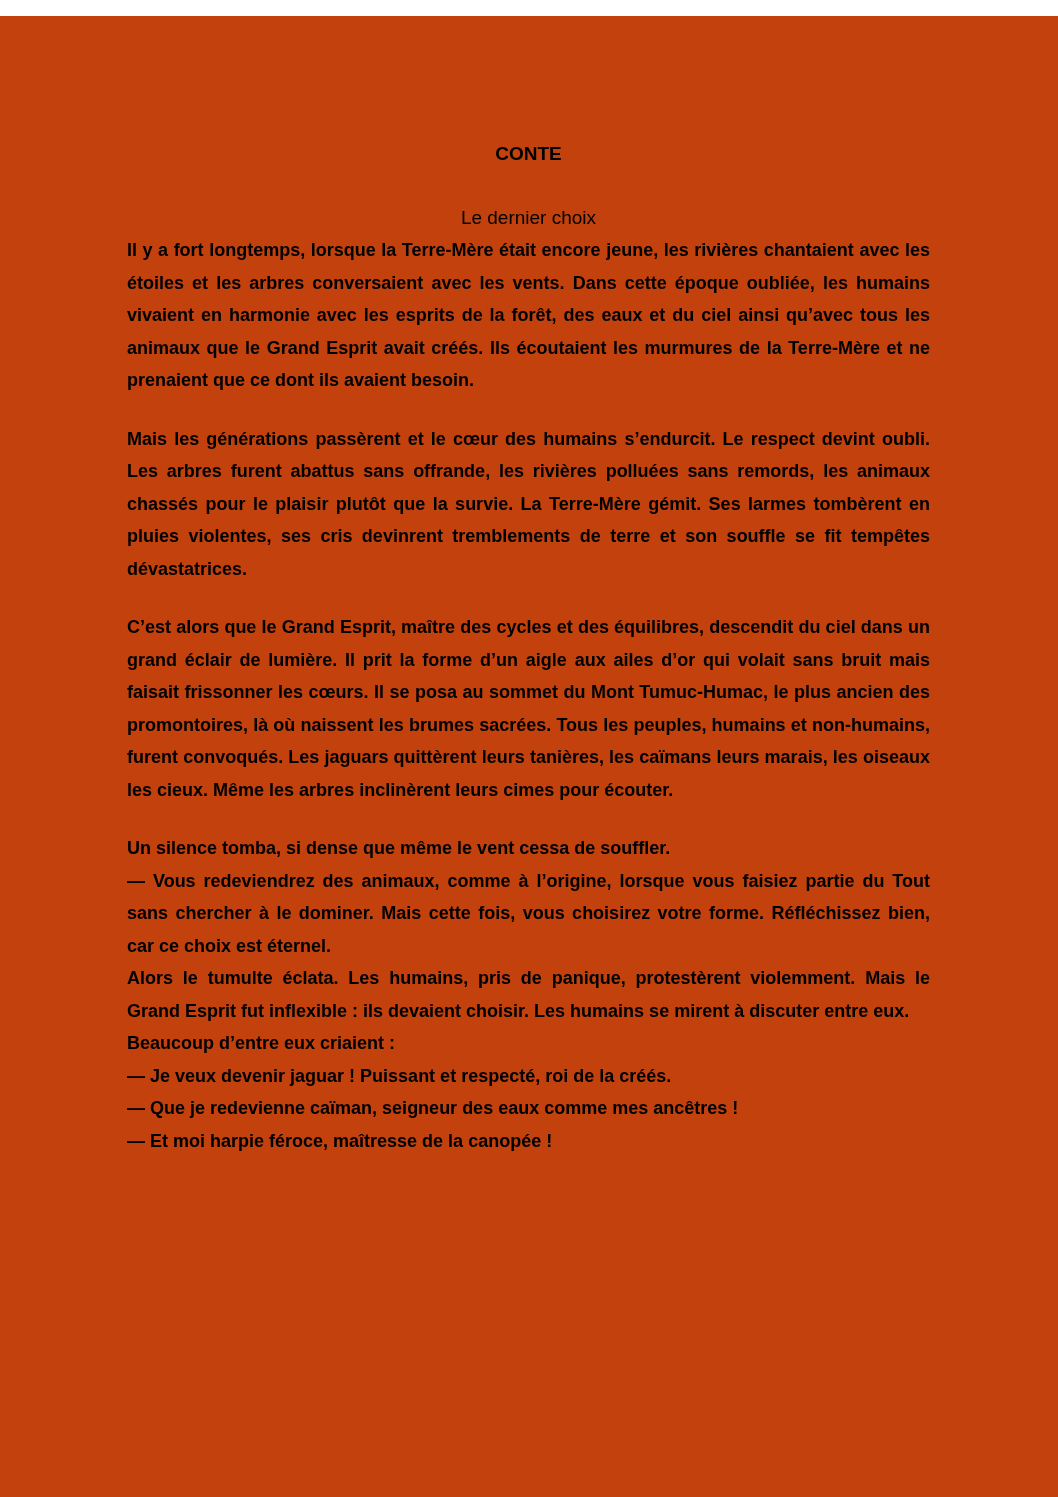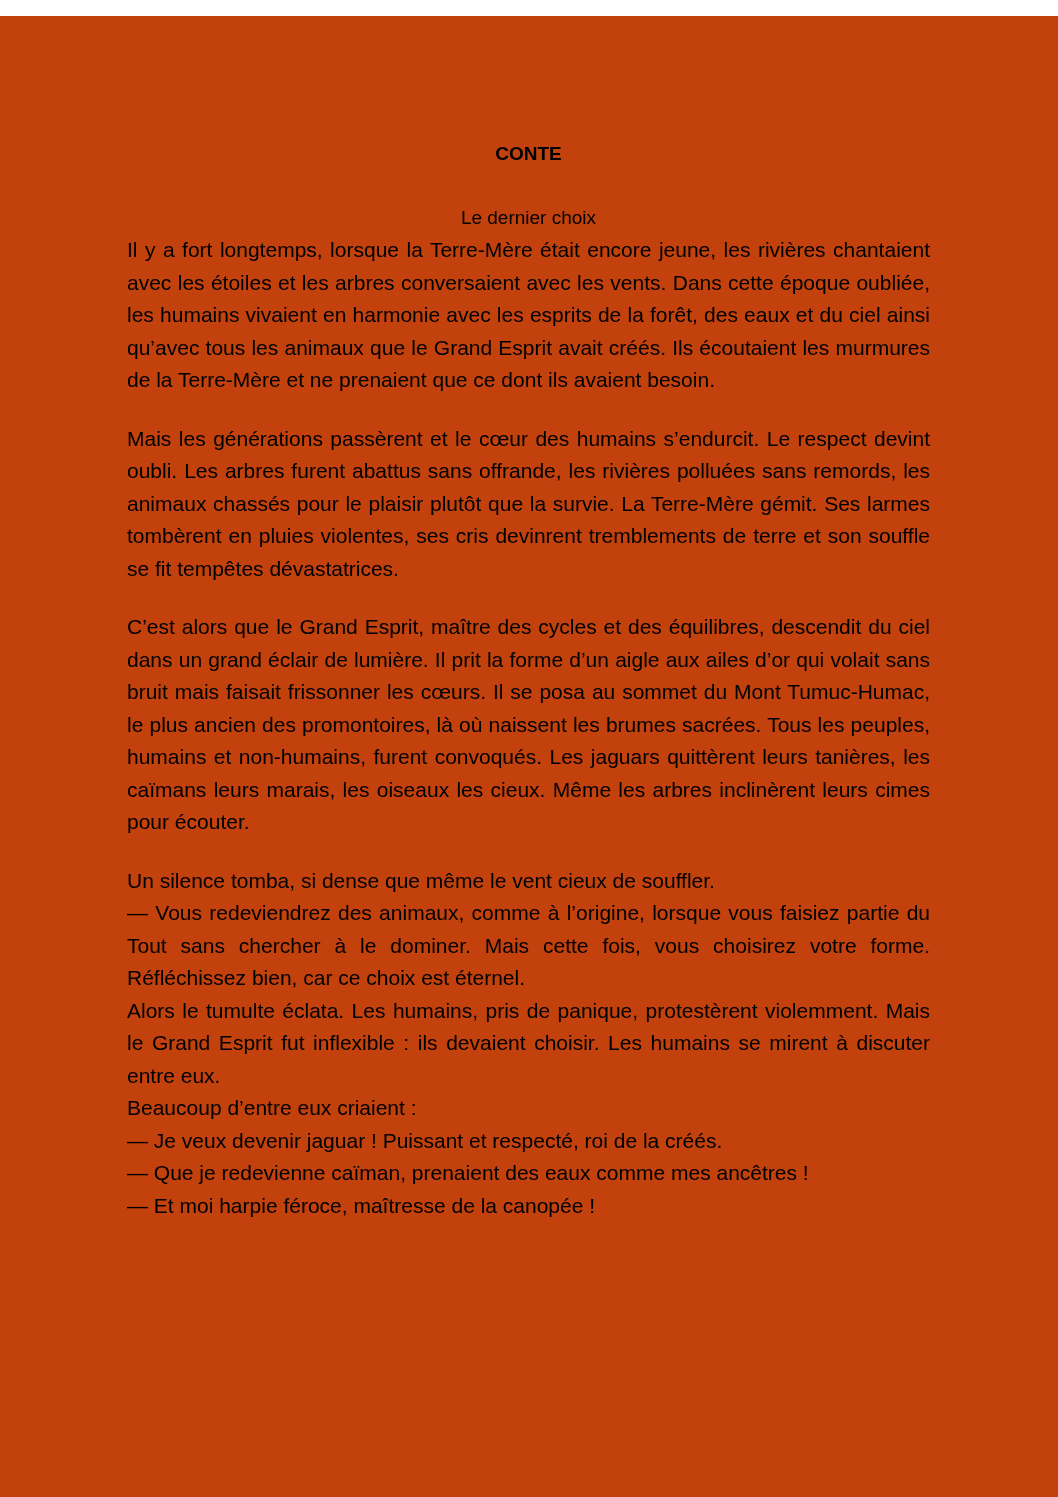--- a/index.html
+++ b/index.html
@@ -27,24 +27,25 @@
     margin: 0;
   }
   .doc-subtitle {
     font-size: 19px;
     line-height: 32px;
     font-weight: normal;
     text-align: center;
     margin: 32px 0 0 0;
   }
   .body-text p {
-    font-size: 21px;
+    font-size: 18px;
     line-height: 32.5px;
     text-align: justify;
     margin: 0;
+    font-weight: bold;
   }
   .narrative {
     margin-top: 36px;
   }
   .narrative + .narrative,
   .dialogue-block {
     margin-top: 26px;
   }
   .dialogue-block p {
     margin: 0;
@@ -61,24 +62,24 @@
 
   <div class="body-text">
 
     <p class="narrative">Il y a fort longtemps, lorsque la Terre-Mère était encore jeune, les rivières chantaient avec les étoiles et les arbres conversaient avec les vents. Dans cette époque oubliée, les humains vivaient en harmonie avec les esprits de la forêt, des eaux et du ciel ainsi qu’avec tous les animaux que le Grand Esprit avait créés. Ils écoutaient les murmures de la Terre-Mère et ne prenaient que ce dont ils avaient besoin.</p>
 
     <p class="narrative">Mais les générations passèrent et le cœur des humains s’endurcit. Le respect devint oubli. Les arbres furent abattus sans offrande, les rivières polluées sans remords, les animaux chassés pour le plaisir plutôt que la survie. La Terre-Mère gémit. Ses larmes tombèrent en pluies violentes, ses cris devinrent tremblements de terre et son souffle se fit tempêtes dévastatrices.</p>
 
     <p class="narrative">C’est alors que le Grand Esprit, maître des cycles et des équilibres, descendit du ciel dans un grand éclair de lumière. Il prit la forme d’un aigle aux ailes d’or qui volait sans bruit mais faisait frissonner les cœurs. Il se posa au sommet du Mont Tumuc-Humac, le plus ancien des promontoires, là où naissent les brumes sacrées. Tous les peuples, humains et non-humains, furent convoqués. Les jaguars quittèrent leurs tanières, les caïmans leurs marais, les oiseaux les cieux. Même les arbres inclinèrent leurs cimes pour écouter.</p>
 
     <div class="dialogue-block">
-      <p>Un silence tomba, si dense que même le vent cieux de souffler.</p>
+      <p>Un silence tomba, si dense que même le vent cessa de souffler.</p>
       <p>— Vous redeviendrez des animaux, comme à l’origine, lorsque vous faisiez partie du Tout sans chercher à le dominer. Mais cette fois, vous choisirez votre forme. Réfléchissez bien, car ce choix est éternel.</p>
       <p>Alors le tumulte éclata. Les humains, pris de panique, protestèrent violemment. Mais le Grand Esprit fut inflexible : ils devaient choisir.  Les humains se mirent à discuter entre eux.</p>
       <p>Beaucoup d’entre eux criaient :</p>
       <p>— Je veux devenir jaguar ! Puissant et respecté, roi de la créés.</p>
-      <p>— Que je redevienne caïman, prenaient des eaux comme mes ancêtres !</p>
+      <p>— Que je redevienne caïman, seigneur des eaux comme mes ancêtres !</p>
       <p>— Et moi harpie féroce, maîtresse de la canopée !</p>
     </div>
 
   </div>
 
 </div>
 
 </body></html>

